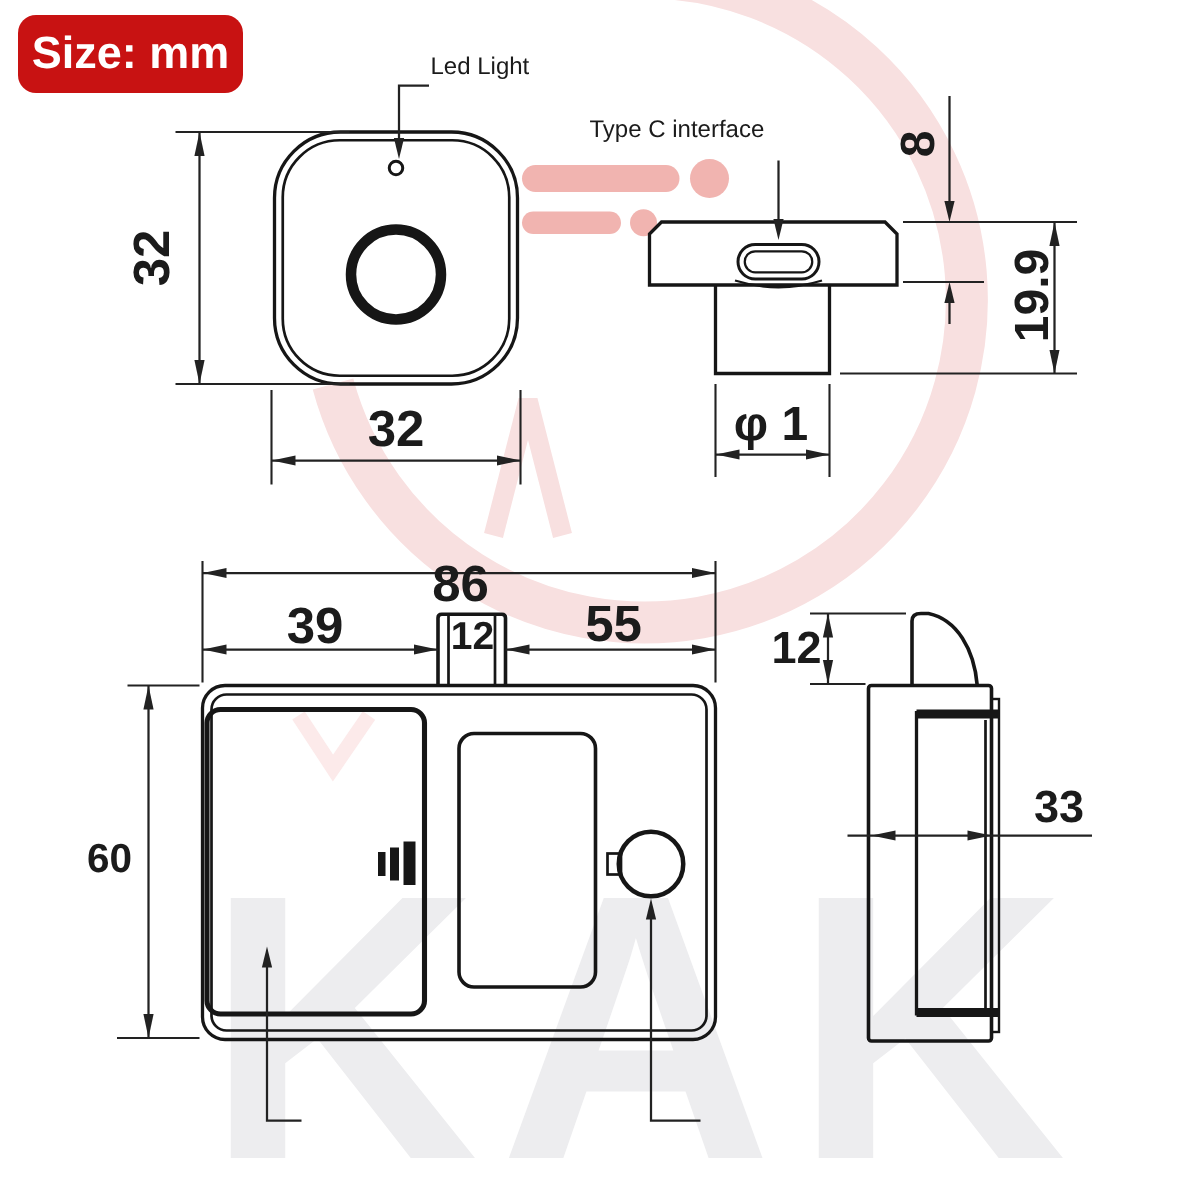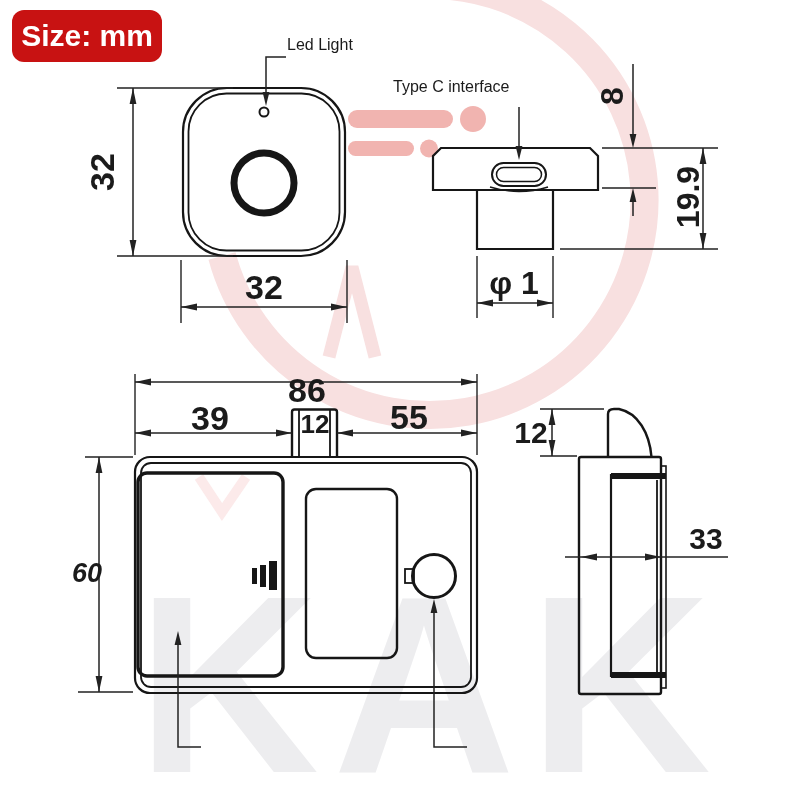--- a/index.html
+++ b/index.html
@@ -134,18 +134,18 @@
   <div class="txt rot dim-32" style="left:688px;top:197px;">19.9</div>
   <div class="txt ctr dim-32" style="left:514px;top:283px;">φ 1</div>
 
   <div class="txt rot dim" style="left:102px;top:172px;">32</div>
   <div class="txt ctr dim" style="left:264px;top:287px;">32</div>
 
   <div class="txt ctr dim" style="left:307px;top:362px;margin-top:28px;">86</div>
   <div class="txt ctr dim" style="left:210px;top:418px;text-align:right;">39</div>
   <div class="txt ctr dim-26" style="left:315px;top:424px;">12</div>
   <div class="txt ctr dim" style="left:409px;top:417px;">55</div>
-  <div class="txt ctr dim-27" style="left:87px;top:573px;font-style:italic;">60</div>
+  <div class="txt ctr dim-27" style="left:73px;top:573px;">60</div>
 
   <div class="txt ctr dim-30" style="left:531px;top:433px;">12</div>
   <div class="txt ctr dim-30" style="left:706px;top:539px;">33</div>
 
 </div>
 
 </body></html>

